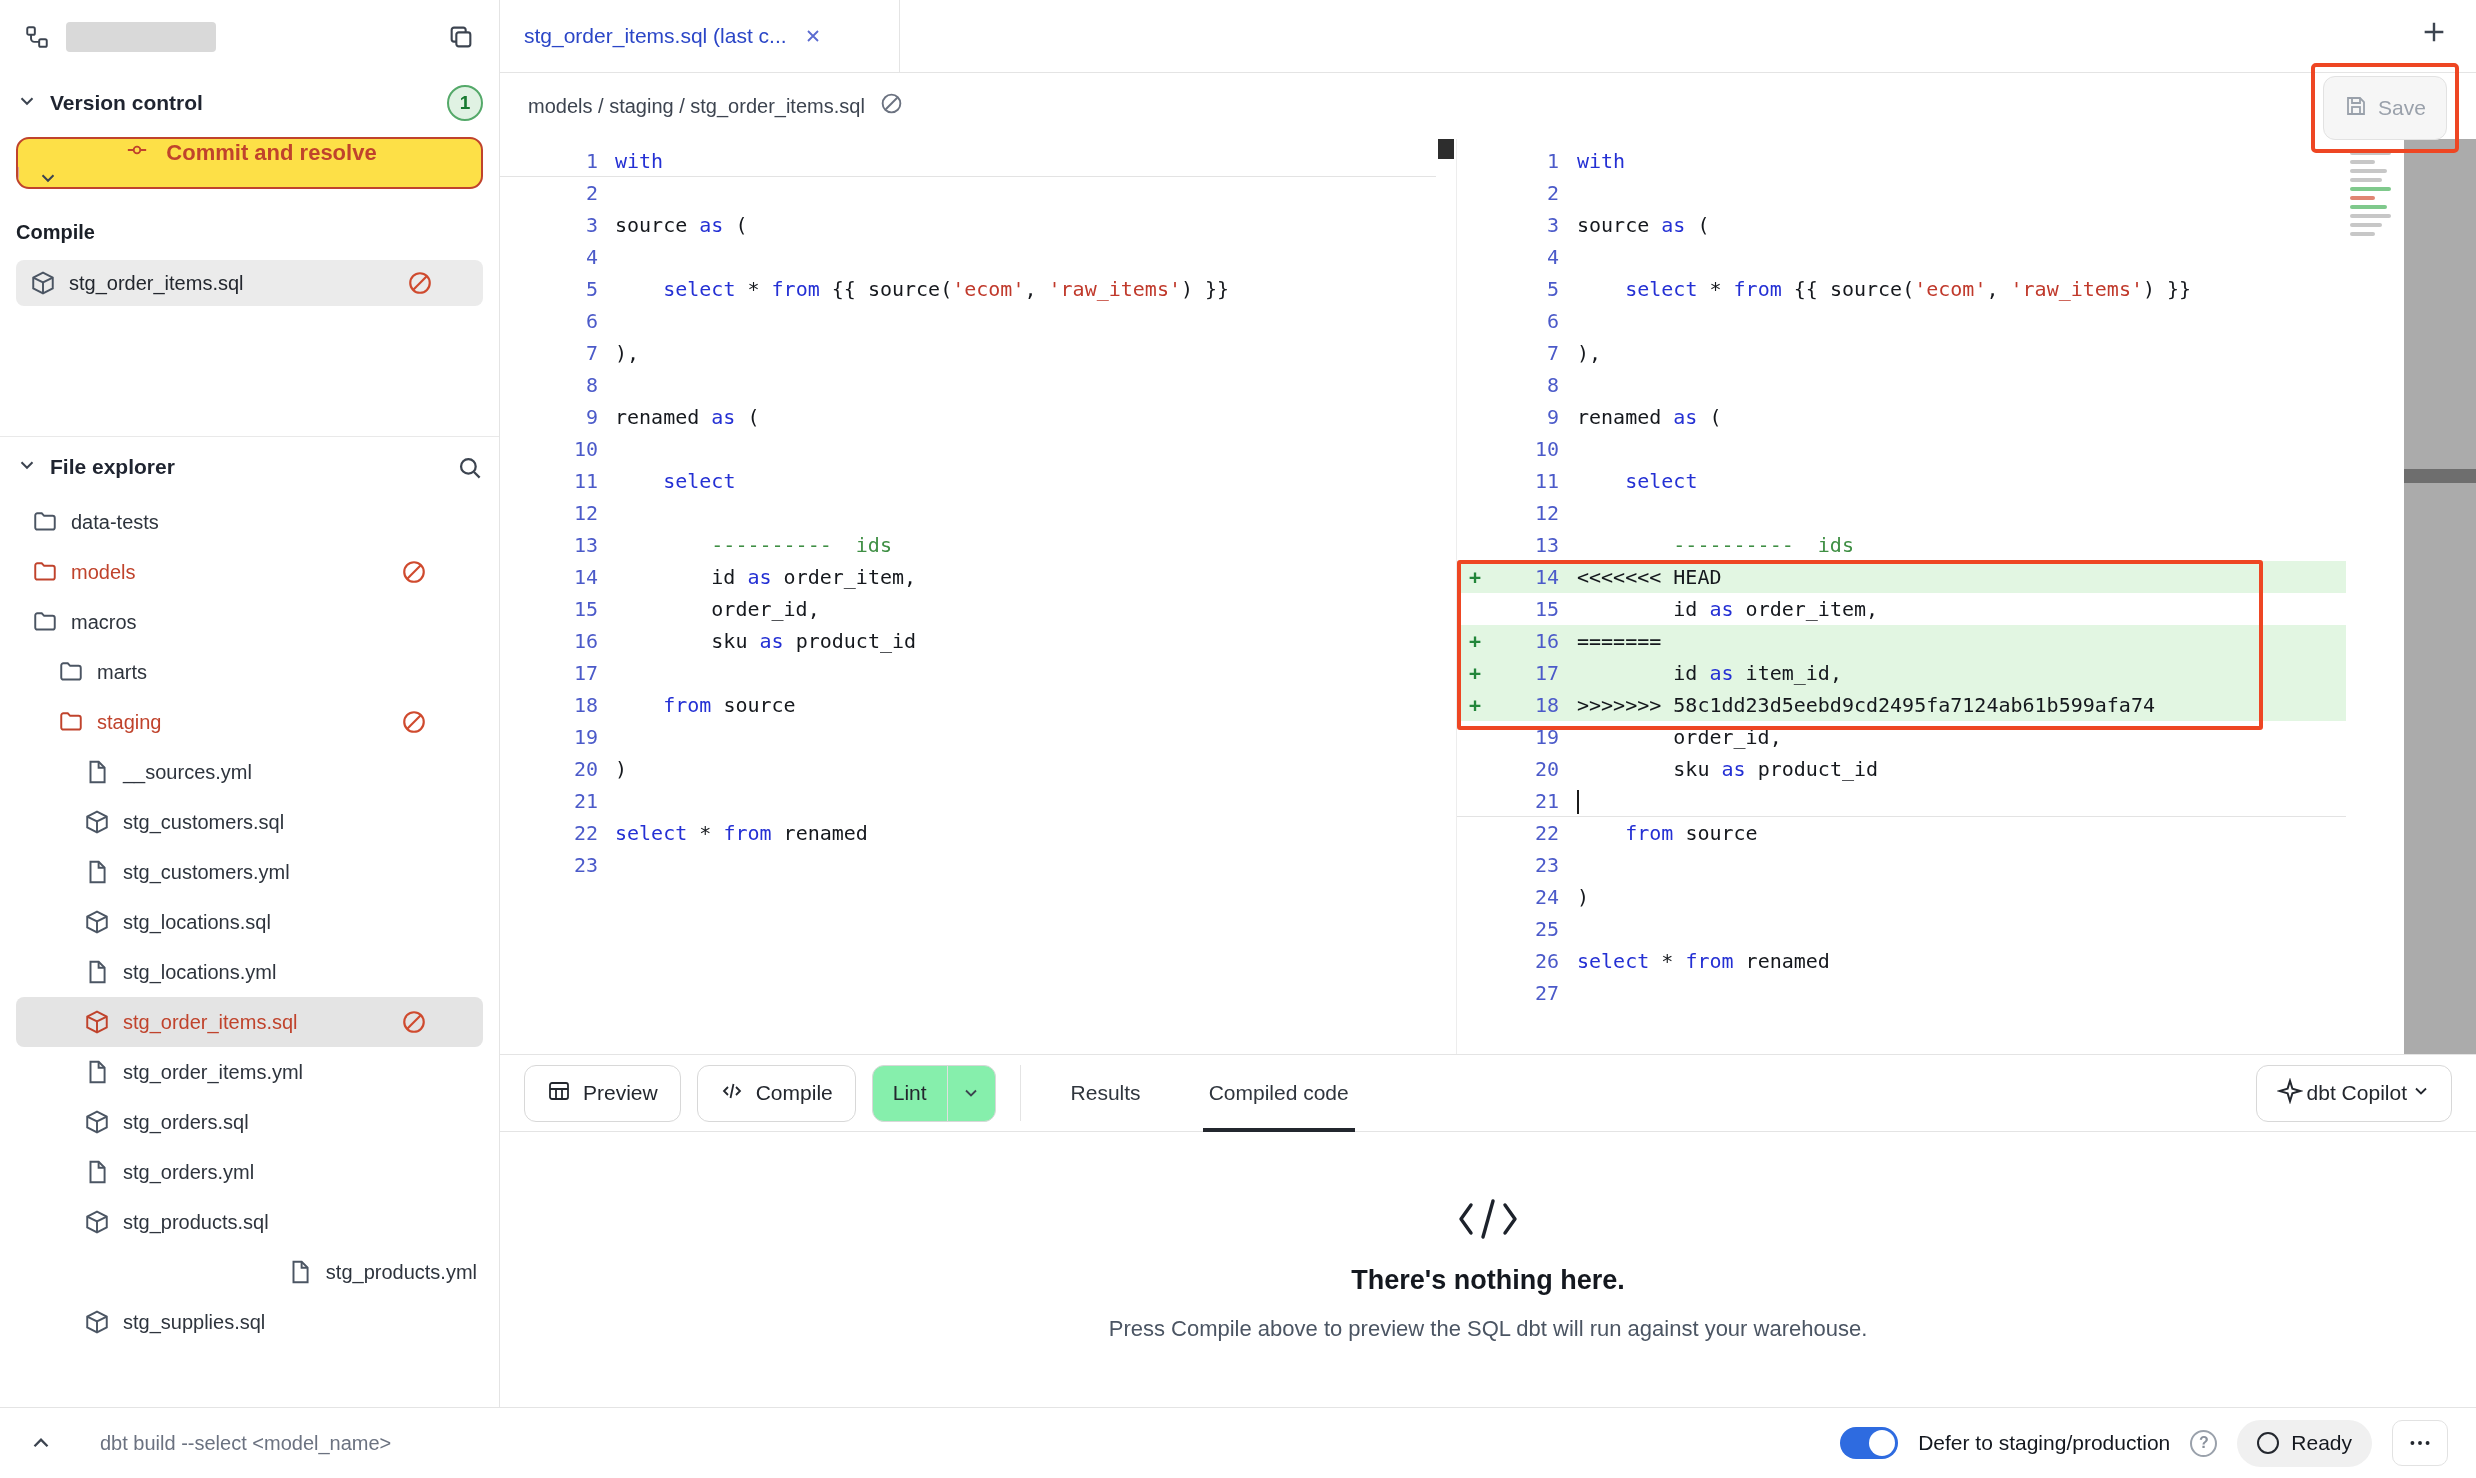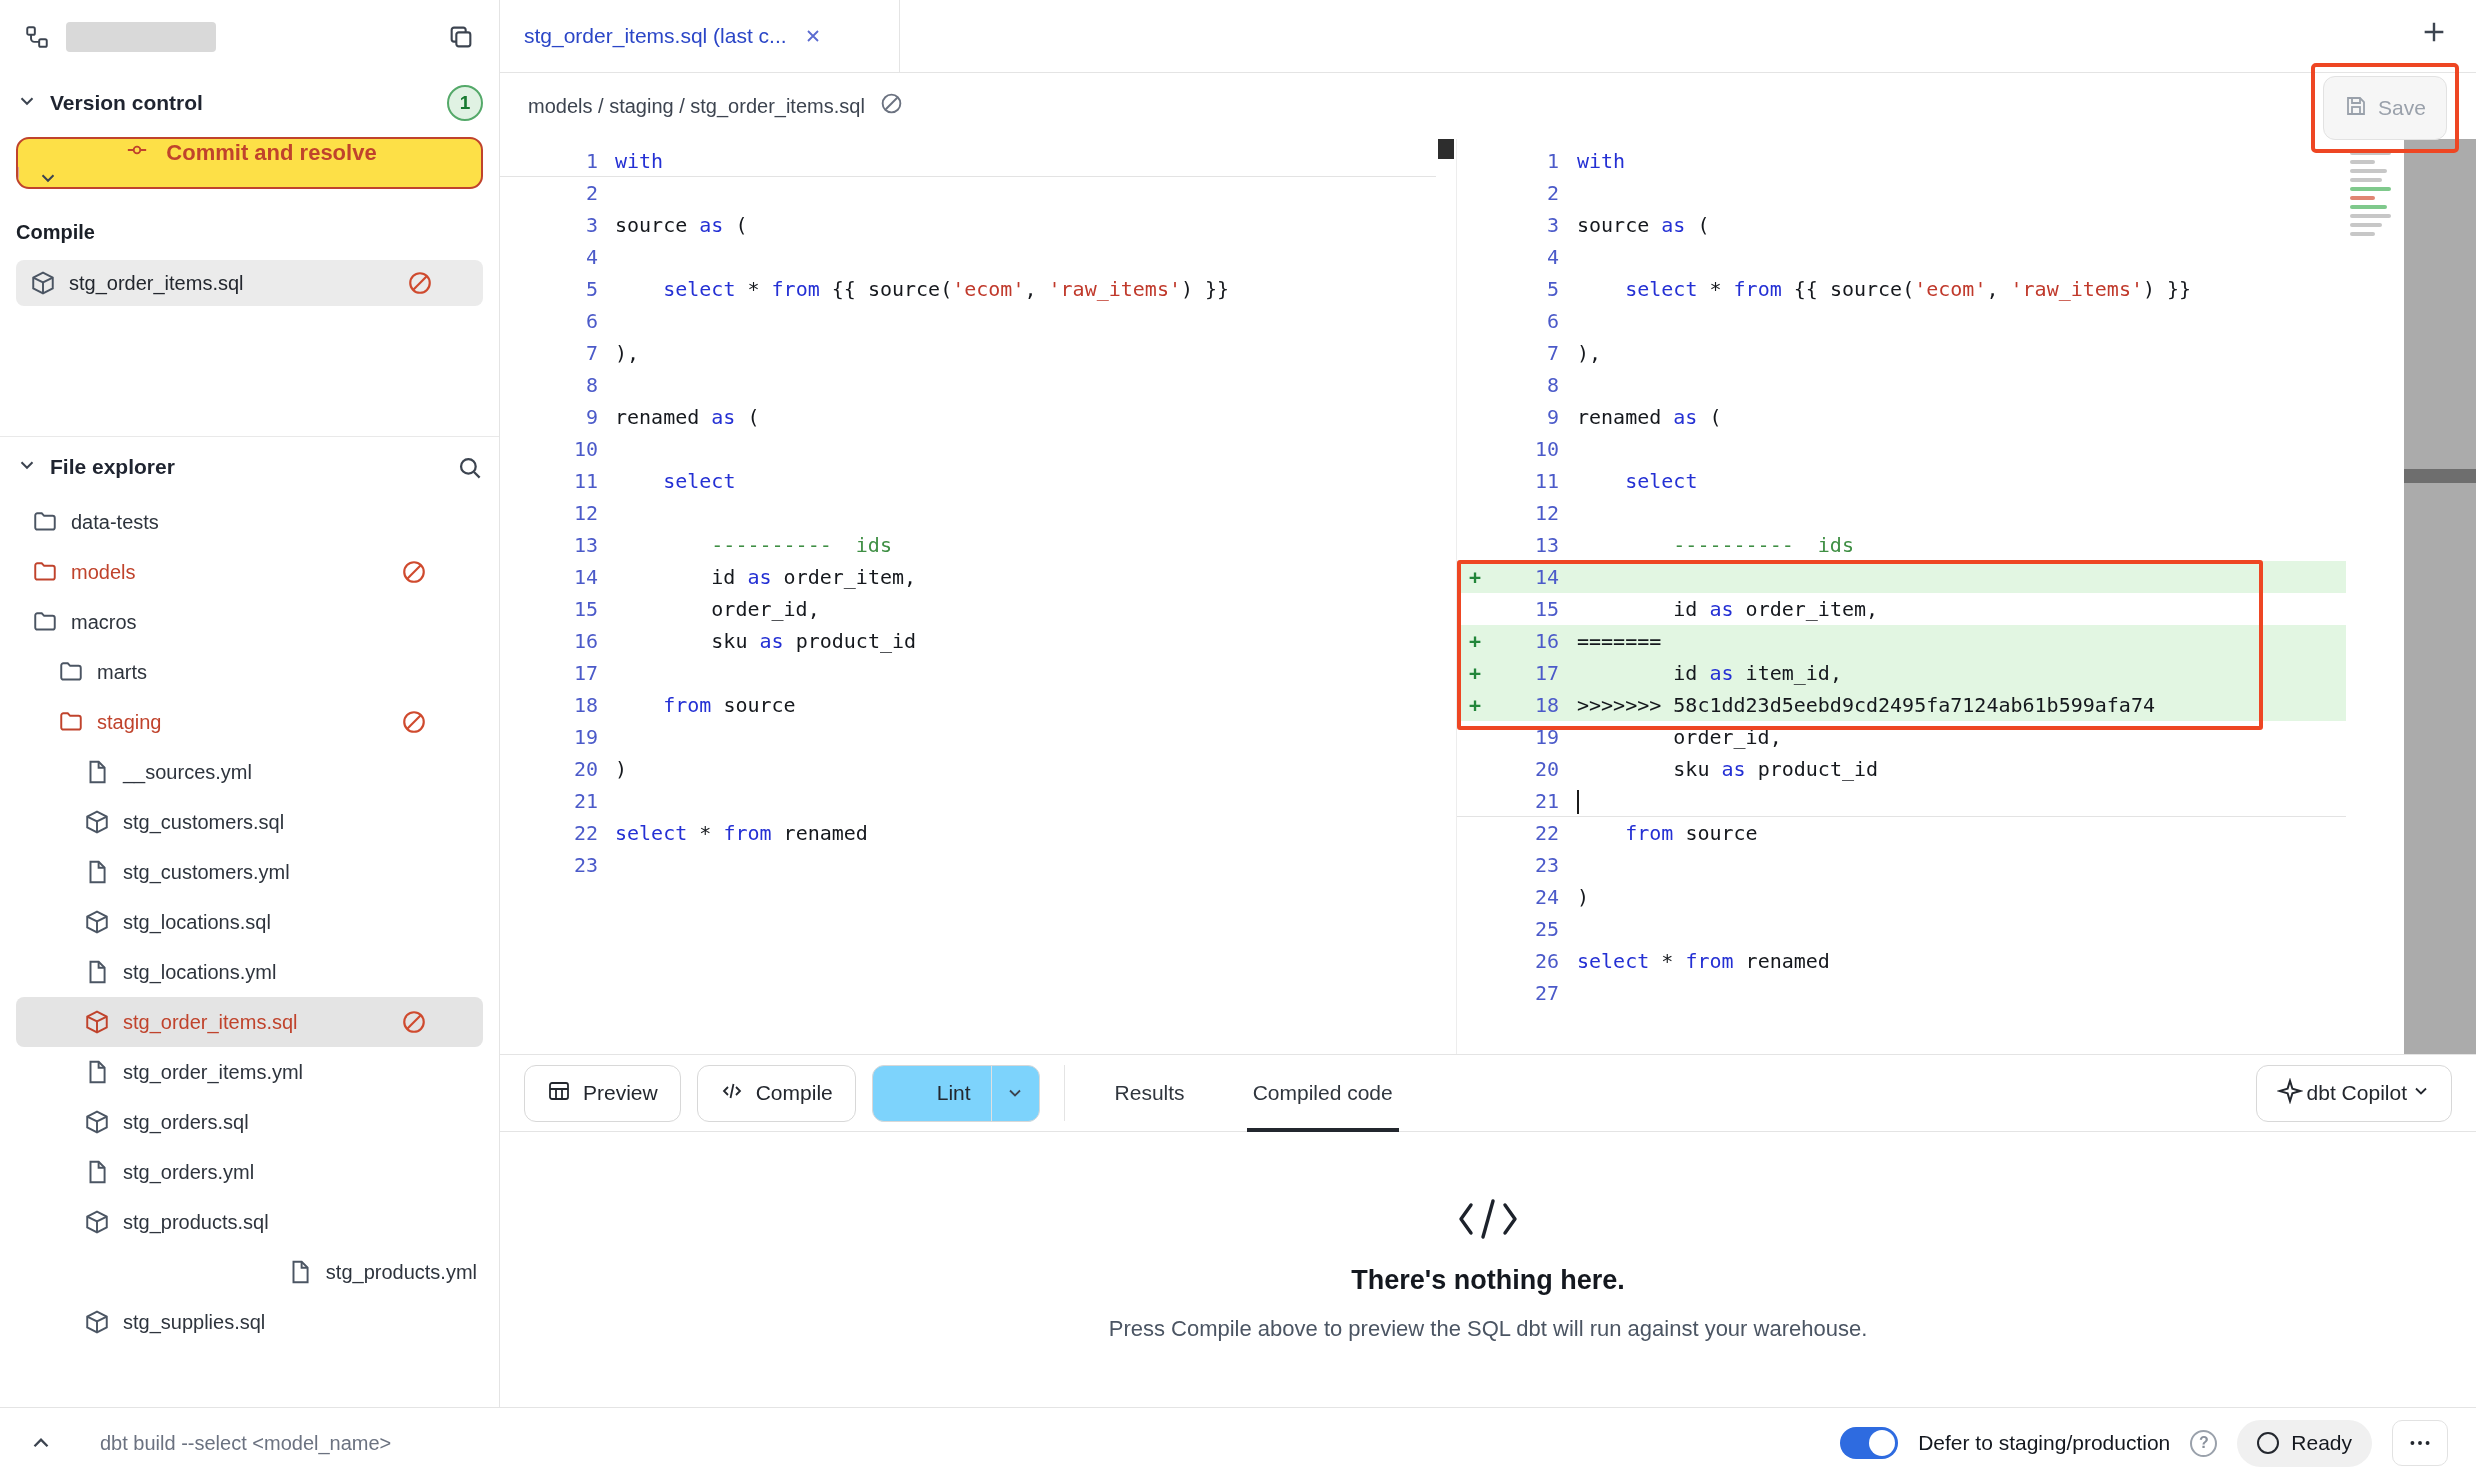--- a/index.html
+++ b/index.html
@@ -88,21 +88,21 @@
   .mm-line.w1{width:70%;} .mm-line.w2{width:90%;} .mm-line.w3{width:55%;} .mm-line.w4{width:80%;}
   .mm-line.add { background:#7fc98c; }
   .mm-line.del { background:#e08573; }
   .vscroll { width:72px; flex:0 0 auto; background:#ababab; position:relative; }
   .vscroll .band { position:absolute; top:330px; left:0; width:100%; height:14px; background:#6e6e6e; }
 
   
   .panel { height:352px; display:flex; flex-direction:column; flex:0 0 auto; }
   .panel-toolbar { height:77px; display:flex; align-items:center; padding:0 24px; gap:16px; border-bottom:1px solid #e4e4e4; position:relative; flex:0 0 auto; }
   .tool-btn { height:57px; display:flex; align-items:center; gap:12px; padding:0 22px; border:1px solid #d8d8d8; border-radius:12px; background:#fff; font-size:21px; color:#23272e; cursor:pointer; font-family:"Liberation Sans", sans-serif; }
-  .split-btn { display:flex; height:57px; border:1px solid #d8d8d8; border-radius:12px; overflow:hidden; background:#7dd3fc;padding-left:44px; }
+  .split-btn { display:flex; height:57px; border:1px solid #d8d8d8; border-radius:12px; overflow:hidden; background:#86efac; }
   .split-main { display:flex; align-items:center; padding:0 20px; font-size:21px; color:#23272e; background:none; border:none; cursor:pointer; font-family:"Liberation Sans", sans-serif; }
   .split-caret { width:48px; display:flex; align-items:center; justify-content:center; border:none; border-left:1px solid #e0e0e0; background:none; color:#3c4450; cursor:pointer; }
   .vdivider { width:1px; height:56px; background:#e4e4e4; margin:0 8px; }
   .panel-tab { height:77px; display:flex; align-items:center; padding:0 6px; margin:0 20px; font-size:21px; color:#30363e; position:relative; background:none; border:none; cursor:pointer; font-family:"Liberation Sans", sans-serif; }
   .panel-tab.active::after { content:""; position:absolute; left:0; right:0; bottom:0; height:4px; background:#23272e; }
   .panel-toolbar .spacer { flex:1; }
   .copilot-btn { height:57px; display:flex; align-items:center; gap:4px; padding:0 20px; border:1px solid #d8d8d8; border-radius:12px; background:#fff; font-size:21px; color:#23272e; cursor:pointer; font-family:"Liberation Sans", sans-serif; }
 
   .panel-content { flex:1; display:flex; flex-direction:column; align-items:center; justify-content:center; gap:20px; }
   .empty-icon { color:#1d222b; }
@@ -474,21 +474,21 @@
               <div class="cl"><span class="plus"></span><span class="lnum">4</span><span class="codetext"></span></div>
               <div class="cl"><span class="plus"></span><span class="lnum">5</span><span class="codetext"><span class="tok-pl">    </span><span class="tok-kw">select</span><span class="tok-pl"> * </span><span class="tok-kw">from</span><span class="tok-pl"> {{ source(</span><span class="tok-str">'ecom'</span><span class="tok-pl">, </span><span class="tok-str">'raw_items'</span><span class="tok-pl">) }}</span></span></div>
               <div class="cl"><span class="plus"></span><span class="lnum">6</span><span class="codetext"></span></div>
               <div class="cl"><span class="plus"></span><span class="lnum">7</span><span class="codetext"><span class="tok-pl">),</span></span></div>
               <div class="cl"><span class="plus"></span><span class="lnum">8</span><span class="codetext"></span></div>
               <div class="cl"><span class="plus"></span><span class="lnum">9</span><span class="codetext"><span class="tok-pl">renamed </span><span class="tok-kw">as</span><span class="tok-pl"> (</span></span></div>
               <div class="cl"><span class="plus"></span><span class="lnum">10</span><span class="codetext"></span></div>
               <div class="cl"><span class="plus"></span><span class="lnum">11</span><span class="codetext"><span class="tok-pl">    </span><span class="tok-kw">select</span></span></div>
               <div class="cl"><span class="plus"></span><span class="lnum">12</span><span class="codetext"></span></div>
               <div class="cl"><span class="plus"></span><span class="lnum">13</span><span class="codetext"><span class="tok-pl">        </span><span class="tok-com">----------  ids</span></span></div>
-              <div class="cl diff"><span class="plus">+</span><span class="lnum">14</span></div>
+              <div class="cl diff"><span class="plus">+</span><span class="lnum">14</span><span class="codetext"><span class="tok-pl">&lt;&lt;&lt;&lt;&lt;&lt;&lt; HEAD</span></span></div>
               <div class="cl"><span class="plus"></span><span class="lnum">15</span><span class="codetext"><span class="tok-pl">        id </span><span class="tok-kw">as</span><span class="tok-pl"> order_item,</span></span></div>
               <div class="cl diff"><span class="plus">+</span><span class="lnum">16</span><span class="codetext"><span class="tok-pl">=======</span></span></div>
               <div class="cl diff"><span class="plus">+</span><span class="lnum">17</span><span class="codetext"><span class="tok-pl">        id </span><span class="tok-kw">as</span><span class="tok-pl"> item_id,</span></span></div>
               <div class="cl diff"><span class="plus">+</span><span class="lnum">18</span><span class="codetext"><span class="tok-pl">&gt;&gt;&gt;&gt;&gt;&gt;&gt; 58c1dd23d5eebd9cd2495fa7124ab61b599afa74</span></span></div>
               <div class="cl"><span class="plus"></span><span class="lnum">19</span><span class="codetext"><span class="tok-pl">        order_id,</span></span></div>
               <div class="cl"><span class="plus"></span><span class="lnum">20</span><span class="codetext"><span class="tok-pl">        sku </span><span class="tok-kw">as</span><span class="tok-pl"> product_id</span></span></div>
               <div class="cl underline"><span class="plus"></span><span class="lnum">21</span><span class="codetext"><span class="caret"></span></span></div>
               <div class="cl"><span class="plus"></span><span class="lnum">22</span><span class="codetext"><span class="tok-pl">    </span><span class="tok-kw">from</span><span class="tok-pl"> source</span></span></div>
               <div class="cl"><span class="plus"></span><span class="lnum">23</span><span class="codetext"></span></div>
               <div class="cl"><span class="plus"></span><span class="lnum">24</span><span class="codetext"><span class="tok-pl">)</span></span></div>

